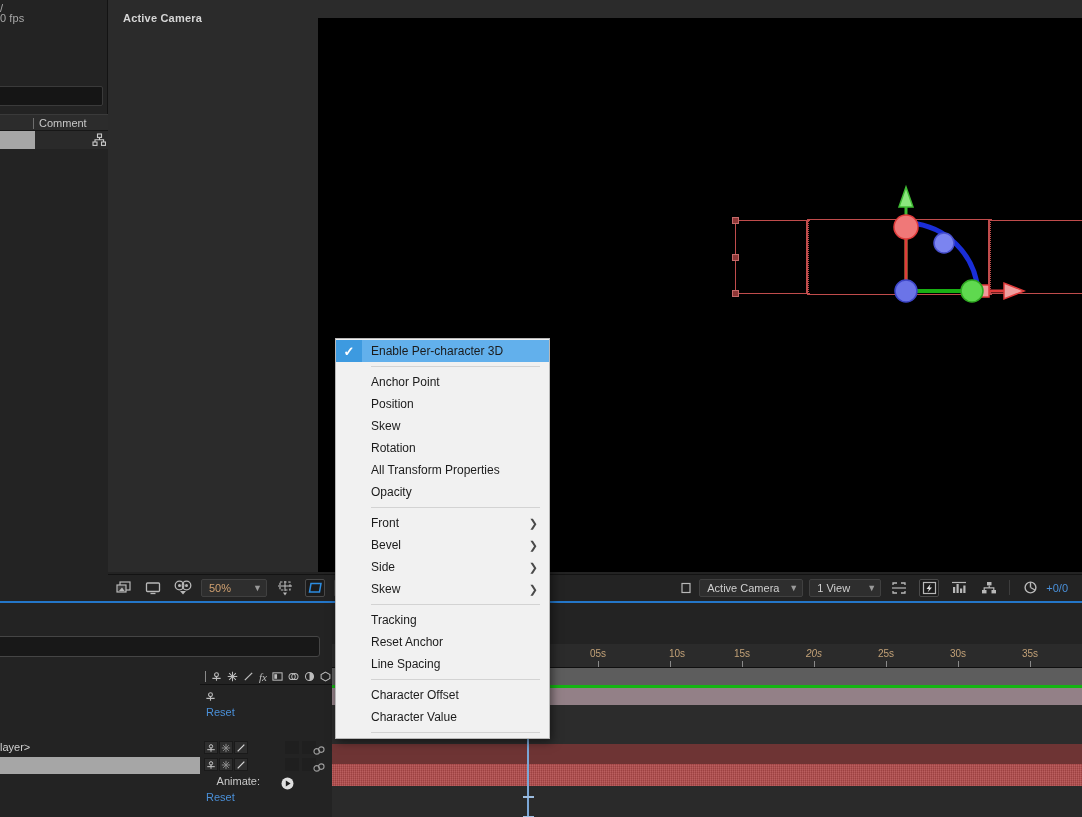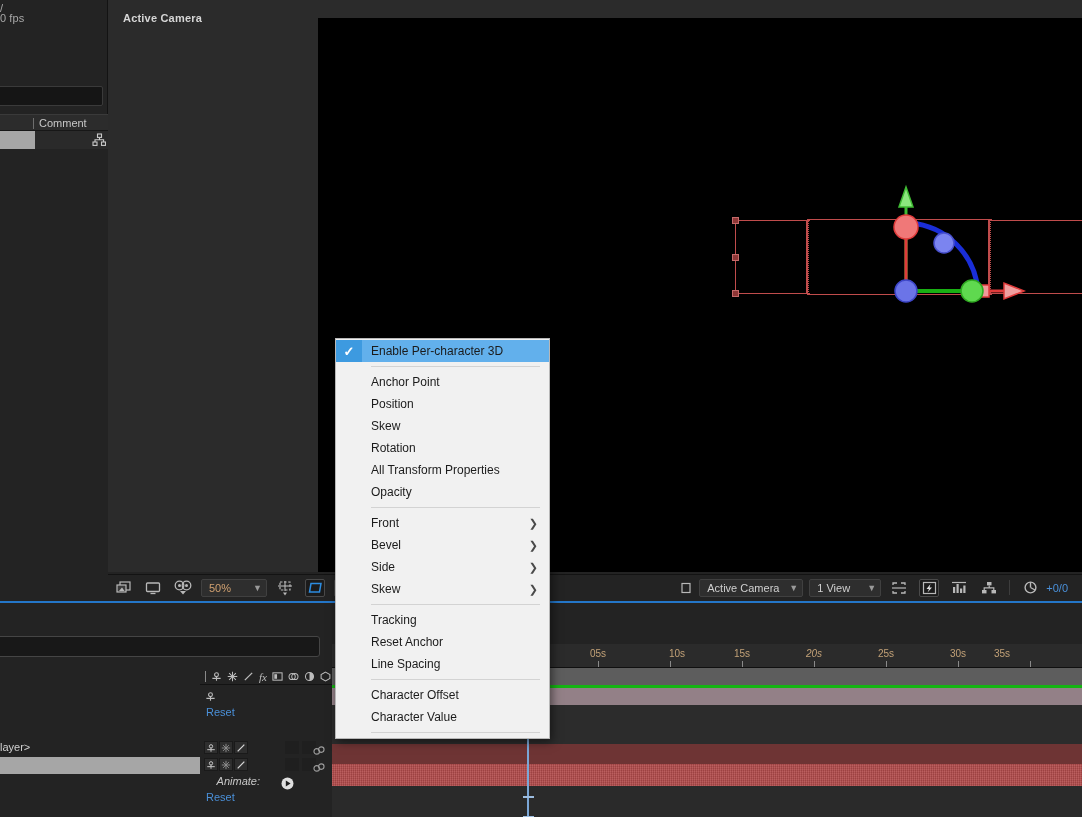--- a/index.html
+++ b/index.html
@@ -457,21 +457,21 @@
         </span>
         <span style="position:absolute;left:313px;top:2px;">
           <svg width="12" height="11" viewBox="0 0 13 12">
               <circle cx="4" cy="7" r="3" fill="none" stroke="#9d9d9d" stroke-width="1.2"></circle>
               <circle cx="9" cy="5" r="3" fill="none" stroke="#9d9d9d" stroke-width="1.2"></circle>
             </svg>
         </span>
       </div>
 
       <div class="tl-row" style="top:172px;">
-        <span class="tl-animate" style="position:absolute;right:72px;top:0;font-style:italic;">Animate:</span>
+        <span class="tl-animate" style="position:absolute;right:72px;top:0;">Animate:</span>
         <span style="position:absolute;right:38px;top:1px;">
           <svg width="13" height="13" viewBox="0 0 13 13">
               <circle cx="6.5" cy="6.5" r="6" fill="#e0e0e0"></circle>
               <polygon points="4.8,3.4 9.6,6.5 4.8,9.6" fill="#1e1e1e"></polygon>
             </svg>
         </span>
       </div>
 
       <div class="tl-row" style="top:188px;">
         <span class="tl-reset" style="position:absolute;left:206px;top:0;">Reset</span>
@@ -484,21 +484,21 @@
         <div class="tick-label" style="left: 338px; margin-left: 7px;">10s</div>
         <div class="tick-mark" style="left: 338px;"></div>
         <div class="tick-label" style="left: 410px;">15s</div>
         <div class="tick-mark" style="left: 410px;"></div>
         <div class="tick-label" style="left: 482px; font-style: italic;">20s</div>
         <div class="tick-mark" style="left: 482px;"></div>
         <div class="tick-label" style="left: 554px;">25s</div>
         <div class="tick-mark" style="left: 554px;"></div>
         <div class="tick-label" style="left: 626px;">30s</div>
         <div class="tick-mark" style="left: 626px;"></div>
-        <div class="tick-label" style="left: 670px;">35s</div>
+        <div class="tick-label" style="left: 698px;">35s</div>
         <div class="tick-mark" style="left: 698px;"></div>
       </div>
 
     <div class="tl-grid">
         <div class="bar" style="top: 0px; height: 17px; background: rgb(93, 93, 93);"></div>
         <div class="rowline" style="top: 17px;"></div>
         <div class="bar" style="top: 17px; height: 3px; background: rgb(20, 180, 18);"></div>
         <div class="rowline" style="top: 20px;"></div>
         <div class="bar" style="top: 20px; height: 17px; background: rgb(147, 128, 135);"></div>
         <div class="rowline" style="top: 37px;"></div>

